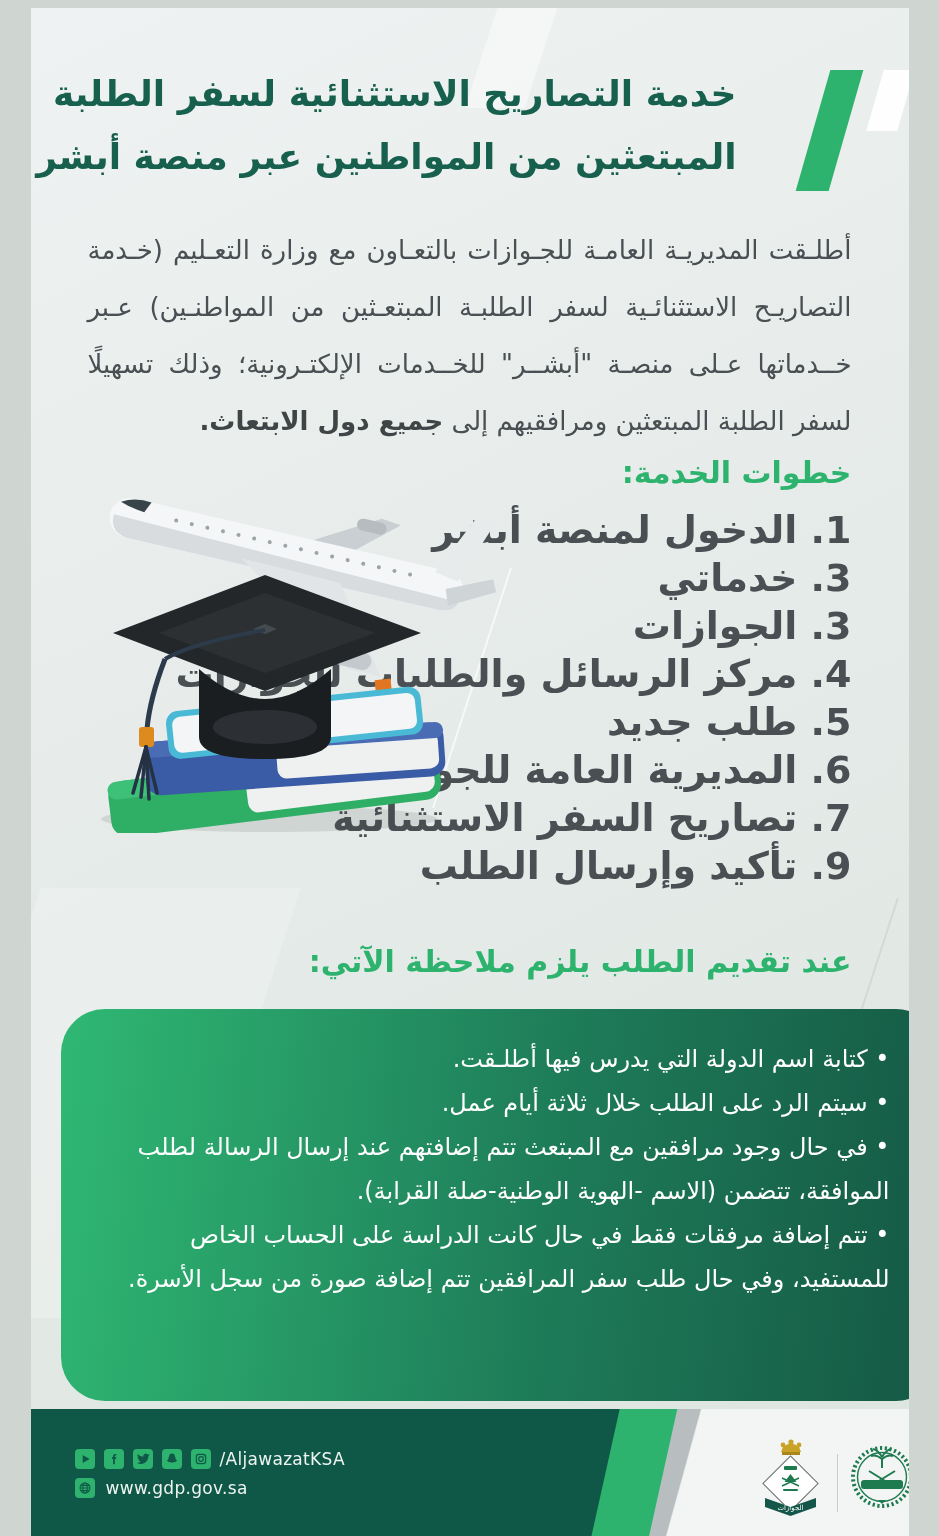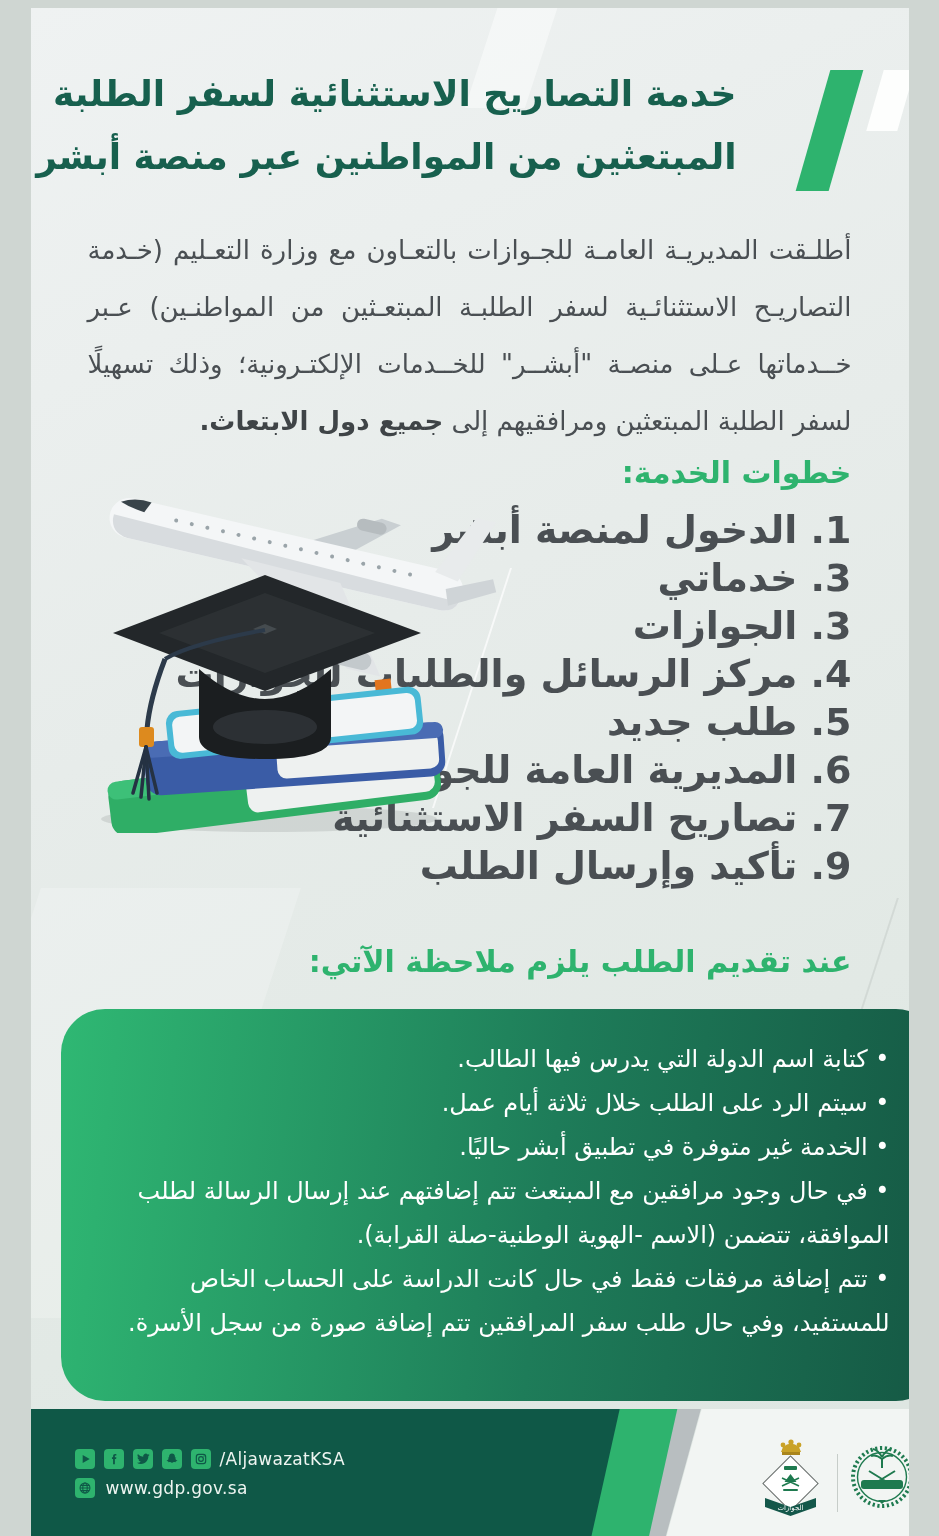--- a/index.html
+++ b/index.html
@@ -146,23 +146,22 @@
           <path d="M97 314 L92 364"></path>
           <path d="M97 314 L100 366"></path>
           <path d="M97 314 L108 360"></path>
       </g>
     </g>
   </svg>
 
   <div class="sec-heading notes-heading">عند تقديم الطلب يلزم ملاحظة الآتي:</div>
   <div class="notes">
     <ul>
-      <li>كتابة اسم الدولة التي يدرس فيها الطالب.</li>
+      <li>كتابة اسم الدولة التي يدرس فيها أطلـقت.</li>
       <li>سيتم الرد على الطلب خلال ثلاثة أيام عمل.</li>
-      <li>الخدمة غير متوفرة في تطبيق أبشر حاليًا.</li>
       <li>في حال وجود مرافقين مع المبتعث تتم إضافتهم عند إرسال الرسالة لطلب الموافقة، تتضمن (الاسم -الهوية الوطنية-صلة القرابة).</li>
       <li>تتم إضافة مرفقات فقط في حال كانت الدراسة على الحساب الخاص للمستفيد، وفي حال طلب سفر المرافقين تتم إضافة صورة من سجل الأسرة.</li>
     </ul>
   </div>
 
   <div class="f-green"></div>
   <div class="f-white"></div>
   <div class="f-gray"></div>
   <div class="f-stripe"></div>
 

